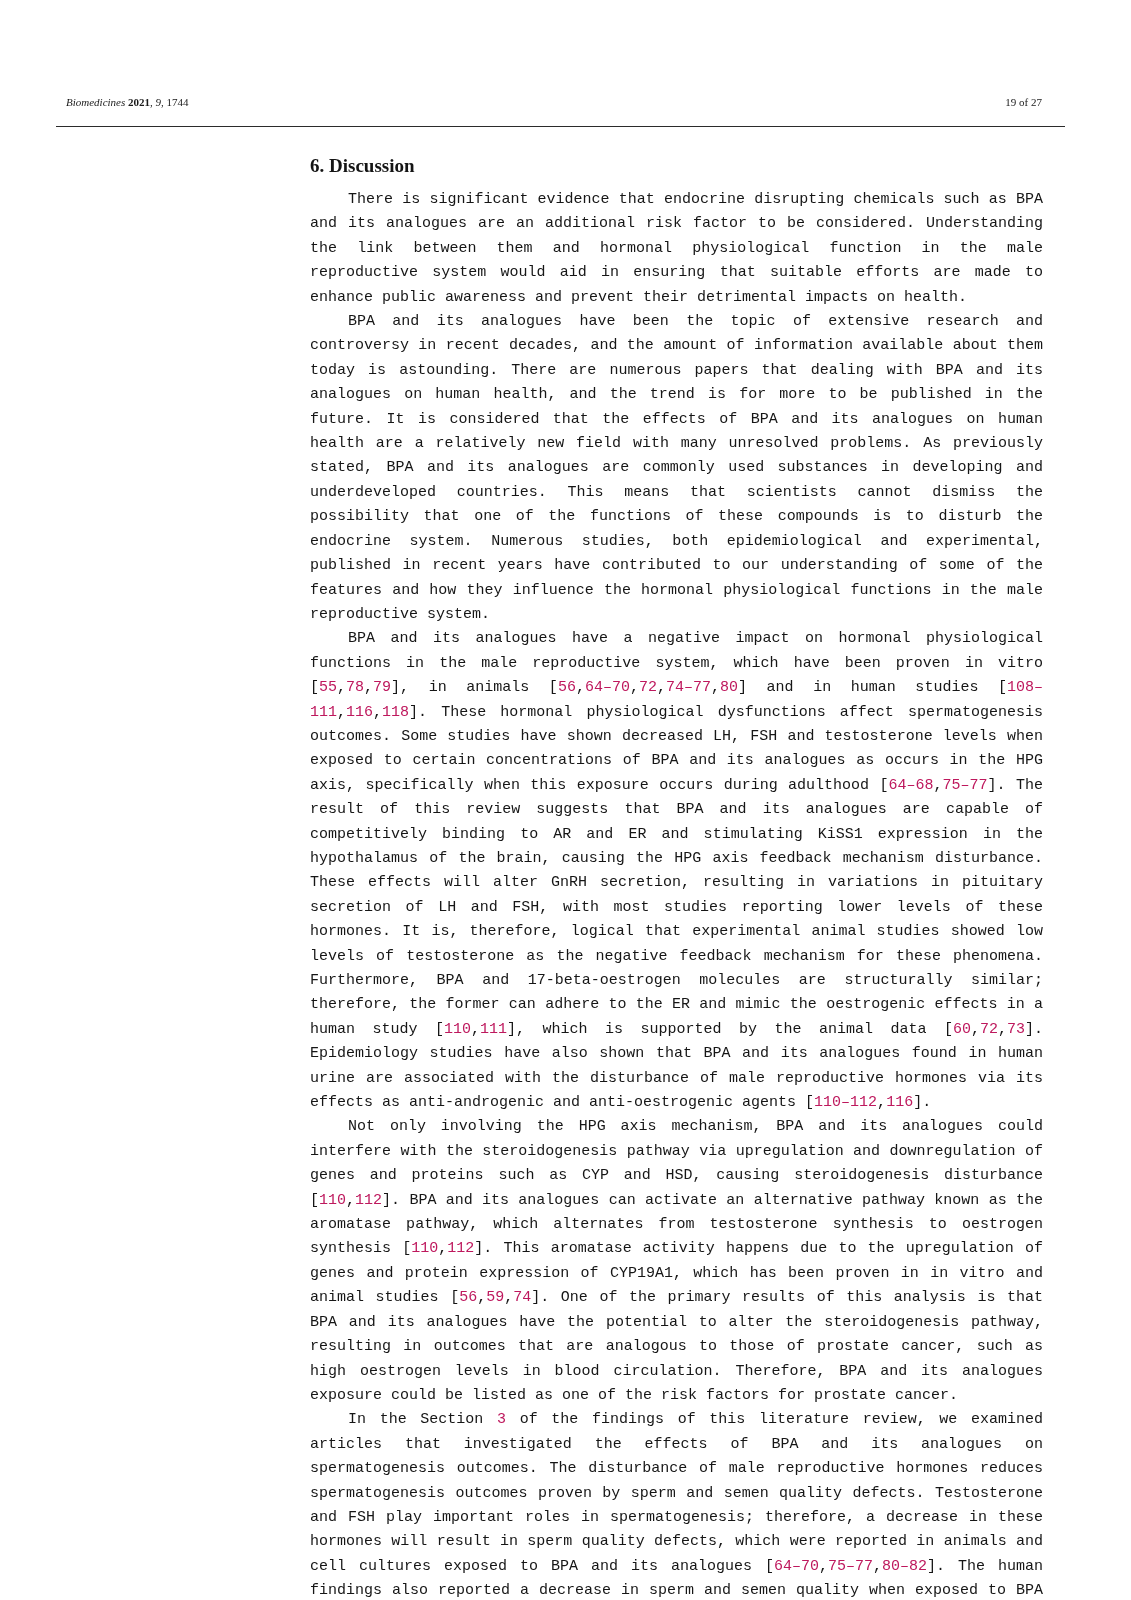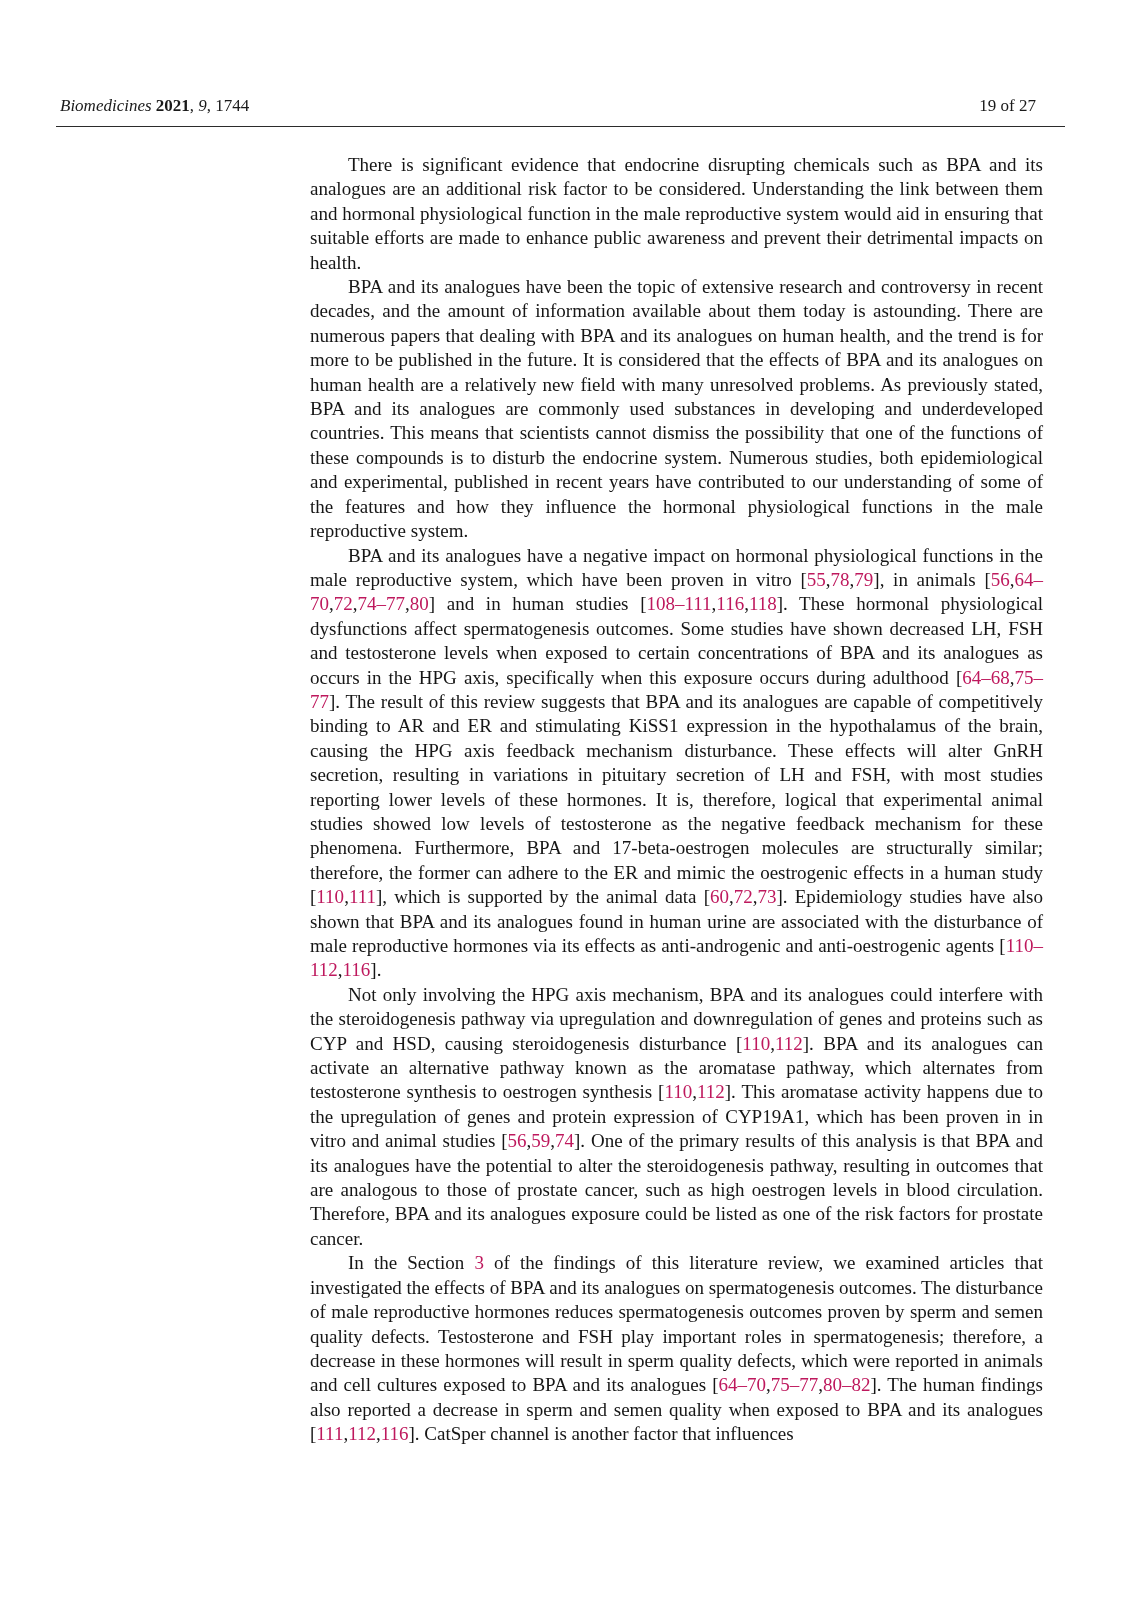--- a/index.html
+++ b/index.html
@@ -12,26 +12,26 @@
     width: 1131px;
     height: 1600px;
     background: #ffffff;
     font-family: "Liberation Serif", "DejaVu Serif", serif;
     color: #161616;
     overflow: hidden;
   }
   .running-header {
     position: absolute;
     top: 96px;
-    left: 60px;
+    left: 66px;
     width: 976px;
     display: flex;
     justify-content: space-between;
     align-items: baseline;
-    font-size: 17px;
+    font-size: 11px;
     color: #1a1a1a;
   }
   .seg-italic { font-style: italic; }
   .seg-bold { font-weight: bold; }
   .seg-plain { }
   .header-rule {
     position: absolute;
     top: 126px;
     left: 56px;
     width: 1009px;
@@ -46,44 +46,46 @@
   }
   .section-heading {
     font-size: 19px;
     font-weight: bold;
     line-height: 25px;
     margin: 0 0 10px 0;
     color: #141414;
   }
   .para {
     margin: 0;
-    font-size: 19px;
+    font-size: 15px;
     line-height: 24.4px;
     text-align: justify;
     text-indent: 38px;
     color: #161616;
+    font-family: Liberation Mono, monospace;
   }
   .seg-link {
     color: #be185d;
     cursor: pointer;
   }
 </style>
 </head>
 <body>
 
 <div class="page">
 
   <div class="running-header">
     <span><span class="seg-italic">Biomedicines</span><span class="seg-plain"> </span><span class="seg-bold">2021</span><span class="seg-plain">, </span><span class="seg-italic">9</span><span class="seg-plain">, 1744</span></span>
     <span>19 of 27</span>
   </div>
 
   <div class="header-rule"></div>
 
   <div class="content">
+    <h2 class="section-heading">6. Discussion</h2>
     <div id="article-body">
         <p class="para"><span class="seg-plain">There is significant evidence that endocrine disrupting chemicals such as BPA and its analogues are an additional risk factor to be considered. Understanding the link between them and hormonal physiological function in the male reproductive system would aid in ensuring that suitable efforts are made to enhance public awareness and prevent their detrimental impacts on health.</span></p>
         <p class="para"><span class="seg-plain">BPA and its analogues have been the topic of extensive research and controversy in recent decades, and the amount of information available about them today is astounding. There are numerous papers that dealing with BPA and its analogues on human health, and the trend is for more to be published in the future. It is considered that the effects of BPA and its analogues on human health are a relatively new field with many unresolved problems. As previously stated, BPA and its analogues are commonly used substances in developing and underdeveloped countries. This means that scientists cannot dismiss the possibility that one of the functions of these compounds is to disturb the endocrine system. Numerous studies, both epidemiological and experimental, published in recent years have contributed to our understanding of some of the features and how they influence the hormonal physiological functions in the male reproductive system.</span></p>
         <p class="para"><span class="seg-plain">BPA and its analogues have a negative impact on hormonal physiological functions in the male reproductive system, which have been proven in vitro [</span><span class="seg-link">55</span><span class="seg-plain">,</span><span class="seg-link">78</span><span class="seg-plain">,</span><span class="seg-link">79</span><span class="seg-plain">], in animals [</span><span class="seg-link">56</span><span class="seg-plain">,</span><span class="seg-link">64–70</span><span class="seg-plain">,</span><span class="seg-link">72</span><span class="seg-plain">,</span><span class="seg-link">74–77</span><span class="seg-plain">,</span><span class="seg-link">80</span><span class="seg-plain">] and in human studies [</span><span class="seg-link">108–111</span><span class="seg-plain">,</span><span class="seg-link">116</span><span class="seg-plain">,</span><span class="seg-link">118</span><span class="seg-plain">]. These hormonal physiological dysfunctions affect spermatogenesis outcomes. Some studies have shown decreased LH, FSH and testosterone levels when exposed to certain concentrations of BPA and its analogues as occurs in the HPG axis, specifically when this exposure occurs during adulthood [</span><span class="seg-link">64–68</span><span class="seg-plain">,</span><span class="seg-link">75–77</span><span class="seg-plain">]. The result of this review suggests that BPA and its analogues are capable of competitively binding to AR and ER and stimulating KiSS1 expression in the hypothalamus of the brain, causing the HPG axis feedback mechanism disturbance. These effects will alter GnRH secretion, resulting in variations in pituitary secretion of LH and FSH, with most studies reporting lower levels of these hormones. It is, therefore, logical that experimental animal studies showed low levels of testosterone as the negative feedback mechanism for these phenomena. Furthermore, BPA and 17-beta-oestrogen molecules are structurally similar; therefore, the former can adhere to the ER and mimic the oestrogenic effects in a human study [</span><span class="seg-link">110</span><span class="seg-plain">,</span><span class="seg-link">111</span><span class="seg-plain">], which is supported by the animal data [</span><span class="seg-link">60</span><span class="seg-plain">,</span><span class="seg-link">72</span><span class="seg-plain">,</span><span class="seg-link">73</span><span class="seg-plain">]. Epidemiology studies have also shown that BPA and its analogues found in human urine are associated with the disturbance of male reproductive hormones via its effects as anti-androgenic and anti-oestrogenic agents [</span><span class="seg-link">110–112</span><span class="seg-plain">,</span><span class="seg-link">116</span><span class="seg-plain">].</span></p>
         <p class="para"><span class="seg-plain">Not only involving the HPG axis mechanism, BPA and its analogues could interfere with the steroidogenesis pathway via upregulation and downregulation of genes and proteins such as CYP and HSD, causing steroidogenesis disturbance [</span><span class="seg-link">110</span><span class="seg-plain">,</span><span class="seg-link">112</span><span class="seg-plain">]. BPA and its analogues can activate an alternative pathway known as the aromatase pathway, which alternates from testosterone synthesis to oestrogen synthesis [</span><span class="seg-link">110</span><span class="seg-plain">,</span><span class="seg-link">112</span><span class="seg-plain">]. This aromatase activity happens due to the upregulation of genes and protein expression of CYP19A1, which has been proven in in vitro and animal studies [</span><span class="seg-link">56</span><span class="seg-plain">,</span><span class="seg-link">59</span><span class="seg-plain">,</span><span class="seg-link">74</span><span class="seg-plain">]. One of the primary results of this analysis is that BPA and its analogues have the potential to alter the steroidogenesis pathway, resulting in outcomes that are analogous to those of prostate cancer, such as high oestrogen levels in blood circulation. Therefore, BPA and its analogues exposure could be listed as one of the risk factors for prostate cancer.</span></p>
         <p class="para"><span class="seg-plain">In the Section </span><span class="seg-link">3</span><span class="seg-plain"> of the findings of this literature review, we examined articles that investigated the effects of BPA and its analogues on spermatogenesis outcomes. The disturbance of male reproductive hormones reduces spermatogenesis outcomes proven by sperm and semen quality defects. Testosterone and FSH play important roles in spermatogenesis; therefore, a decrease in these hormones will result in sperm quality defects, which were reported in animals and cell cultures exposed to BPA and its analogues [</span><span class="seg-link">64–70</span><span class="seg-plain">,</span><span class="seg-link">75–77</span><span class="seg-plain">,</span><span class="seg-link">80–82</span><span class="seg-plain">]. The human findings also reported a decrease in sperm and semen quality when exposed to BPA and its analogues [</span><span class="seg-link">111</span><span class="seg-plain">,</span><span class="seg-link">112</span><span class="seg-plain">,</span><span class="seg-link">116</span><span class="seg-plain">]. CatSper channel is another factor that influences</span></p>
       </div>
   </div>
 
 </div>

